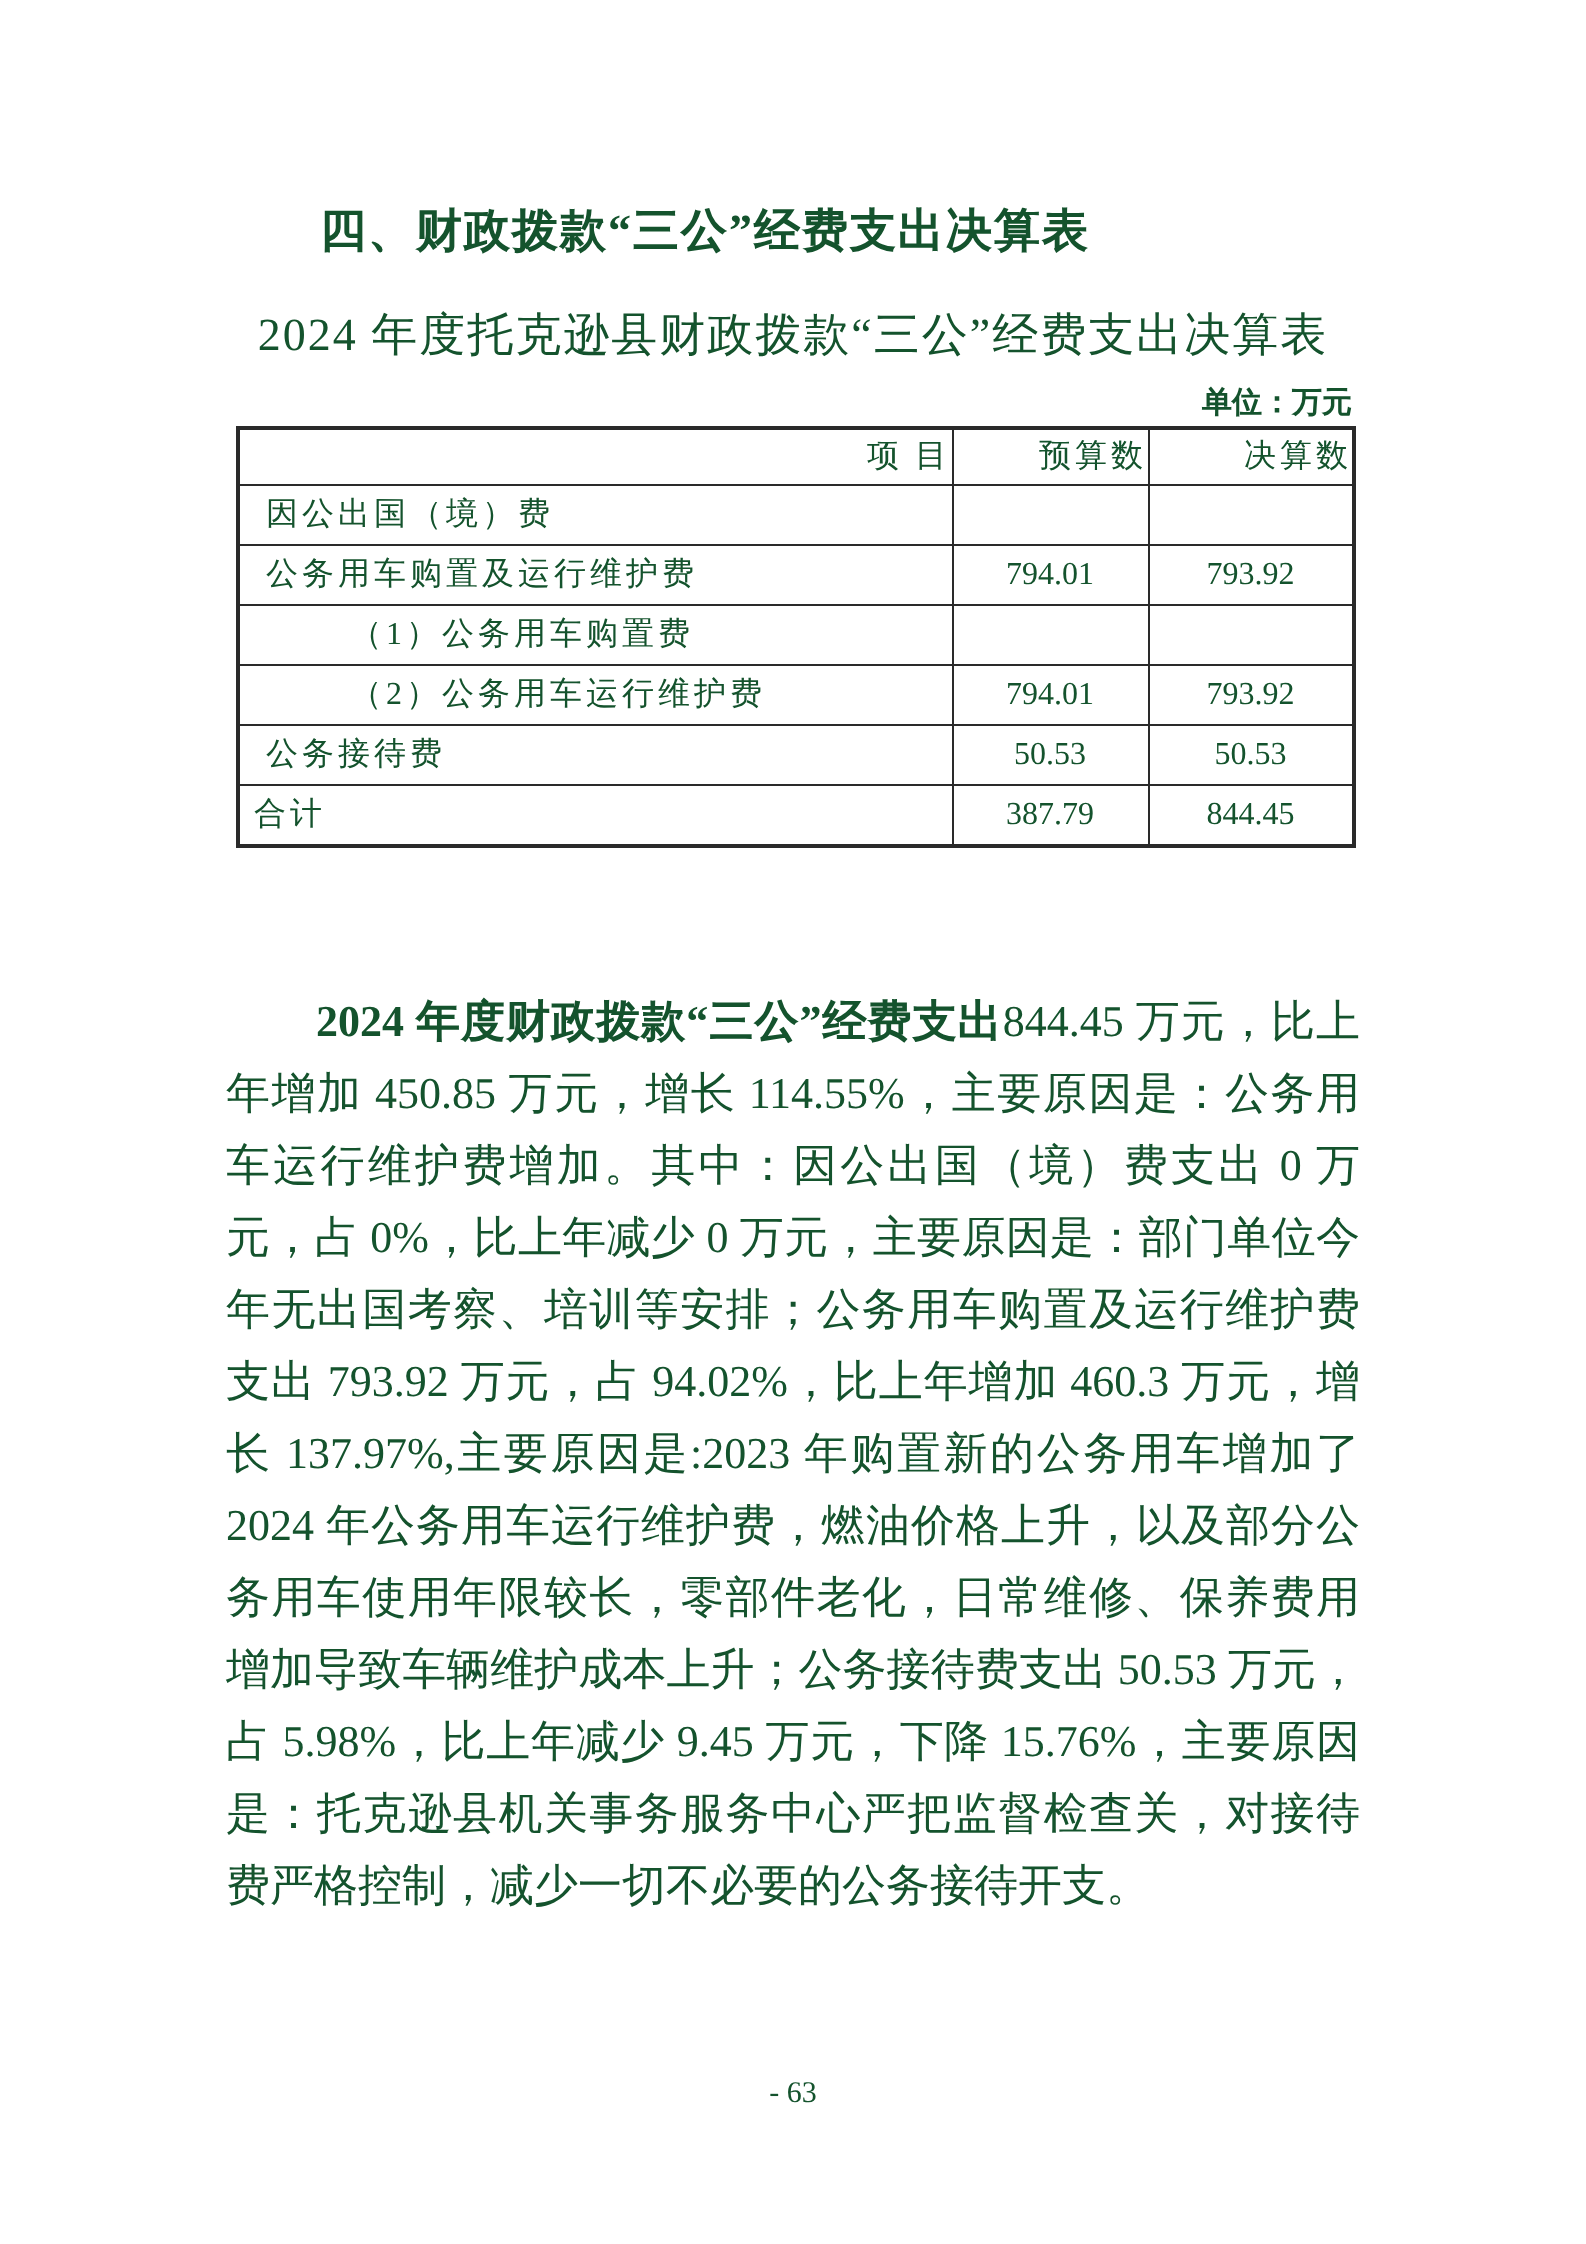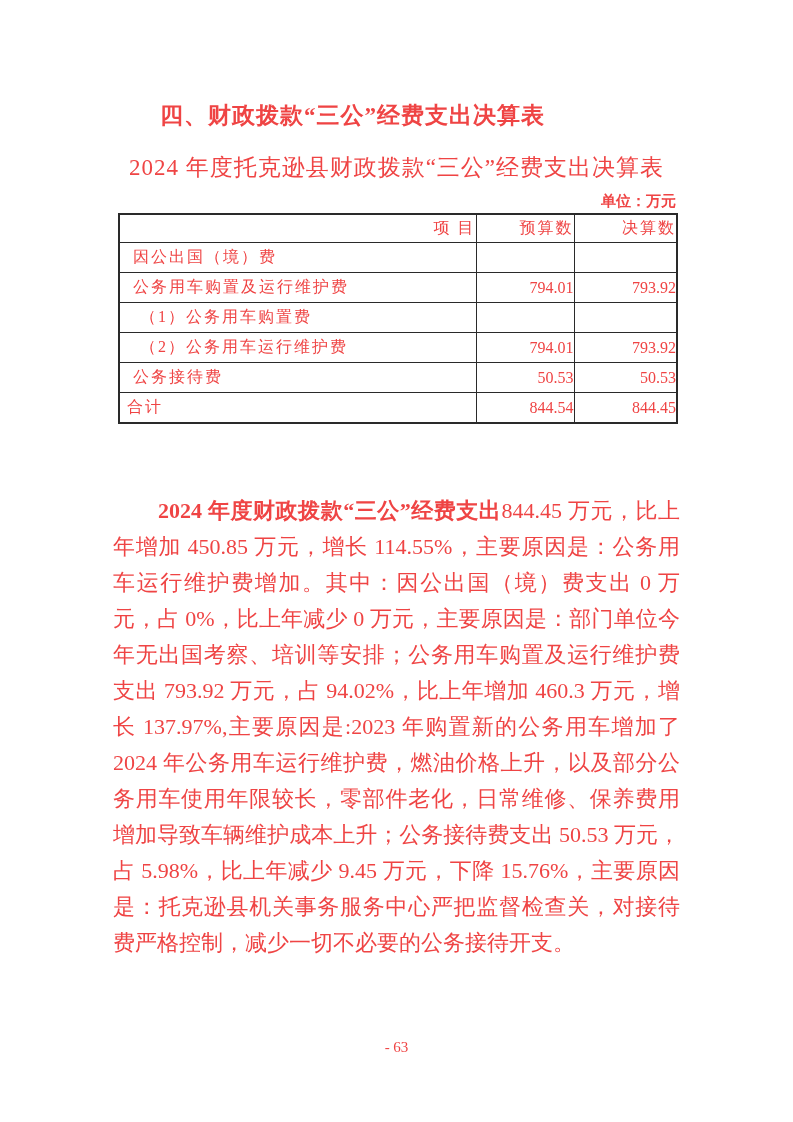--- a/index.html
+++ b/index.html
@@ -2,21 +2,21 @@
 <html><head>
 <meta charset="utf-8">
 <style>
   html, body { margin: 0; padding: 0; background: #888; }
   .page {
     position: relative;
     width: 793px;
     height: 1122px;
     margin: 0 auto;
     background: #ffffff;
-    color: #ef4444;
+    color: #14532d;
     font-family: "Liberation Serif", "DejaVu Serif", serif;
     overflow: hidden;
   }
   .heading {
     position: absolute;
     left: 160px;
     font-size: 23px;
     font-weight: bold;
     letter-spacing: 1px;
     white-space: nowrap;
@@ -59,23 +59,23 @@
     white-space: nowrap;
   }
   table.budget-table th {
     height: 27px;
     text-align: right;
     letter-spacing: 2px;
   }
   table.budget-table td { height: 29px; vertical-align: middle; }
   td.item-cell.ind0 { padding-left: 7px; }
   td.item-cell.ind1 { padding-left: 13px; }
-  td.item-cell.ind2 { padding-left: 20px; }
+  td.item-cell.ind2 { padding-left: 55px; }
   td.item-cell { letter-spacing: 2px; }
-  td.num-cell { padding-left: 9px; text-align: right; }
+  td.num-cell { padding-left: 9px; text-align: center; }
   .body-text {
     position: absolute;
     left: 113px;
     top: 493px;
     width: 567px;
     font-size: 22px;
     line-height: 36px;
     text-align: justify;
     text-justify: inter-ideograph;
   }
@@ -140,21 +140,21 @@
     </tr>
 
     <tr>
       <td class="item-cell ind1">公务接待费</td>
       <td class="num-cell">50.53</td>
       <td class="num-cell">50.53</td>
     </tr>
 
     <tr>
       <td class="item-cell ind0">合计</td>
-      <td class="num-cell">844.54</td>
+      <td class="num-cell">387.79</td>
       <td class="num-cell">844.45</td>
     </tr>
   </tbody>
   </table>
 
 
   <div class="body-text">
     <p><b>2024 年度财政拨款“三公”经费支出</b><span>844.45 万元，比上年增加 450.85 万元，增长 114.55%，主要原因是：公务用车运行维护费增加。其中：因公出国（境）费支出 0 万元，占 0%，比上年减少 0 万元，主要原因是：部门单位今年无出国考察、培训等安排；公务用车购置及运行维护费支出 793.92 万元，占 94.02%，比上年增加 460.3 万元，增长 137.97%,主要原因是:2023 年购置新的公务用车增加了 2024 年公务用车运行维护费，燃油价格上升，以及部分公务用车使用年限较长，零部件老化，日常维修、保养费用增加导致车辆维护成本上升；公务接待费支出 50.53 万元，占 5.98%，比上年减少 9.45 万元，下降 15.76%，主要原因是：托克逊县机关事务服务中心严把监督检查关，对接待费严格控制，减少一切不必要的公务接待开支。</span></p>
   </div>
 

